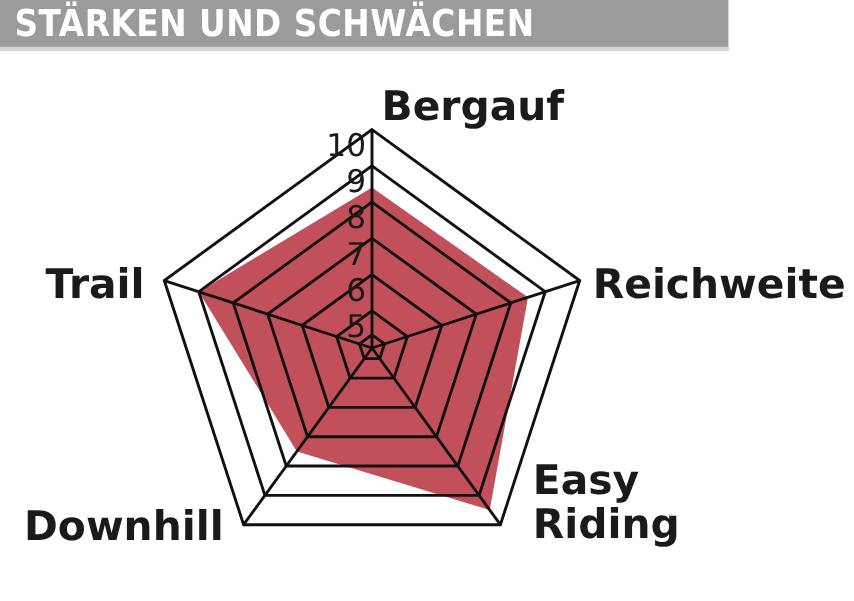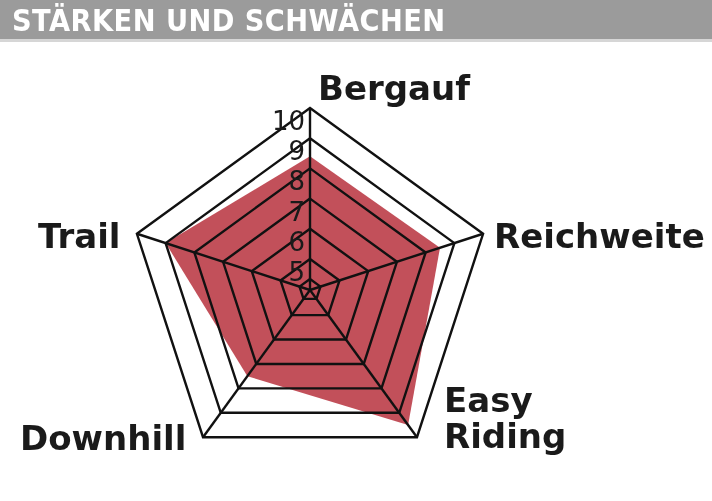--- a/index.html
+++ b/index.html
@@ -1,17 +1,17 @@
 <!DOCTYPE html>
 <html><head>
 <meta charset="utf-8">
 <style>
   html,body{margin:0;padding:0;background:#fff;}
   body{width:712px;height:501px;position:relative;overflow:hidden;font-family:"DejaVu Sans",sans-serif;}
-  .header{position:absolute;left:0;top:0;width:712px;height:42px;background:#9b9b9b;border-bottom:3px solid #d6d6d6;box-sizing:border-box;}
+  .header{position:absolute;left:0;top:0;width:607px;height:42px;background:#9b9b9b;border-bottom:3px solid #d6d6d6;box-sizing:border-box;}
   .header .title{position:absolute;left:12px;top:2px;font-family:"DejaVu Sans",sans-serif;font-weight:bold;font-size:31px;color:#fff;letter-spacing:0.5px;transform:scaleX(0.88);transform-origin:left center;white-space:nowrap;}
   svg{position:absolute;left:0;top:0;}
   .lbl{font-family:"DejaVu Sans",sans-serif;font-weight:bold;font-size:34px;fill:#1a1a1a;}
   .tick{font-family:"DejaVu Sans",sans-serif;font-size:26px;fill:#1a1a1a;}
 </style>
 </head>
 <body>
 
 <div class="header">
   <span class="title">STÄRKEN UND SCHWÄCHEN</span>

